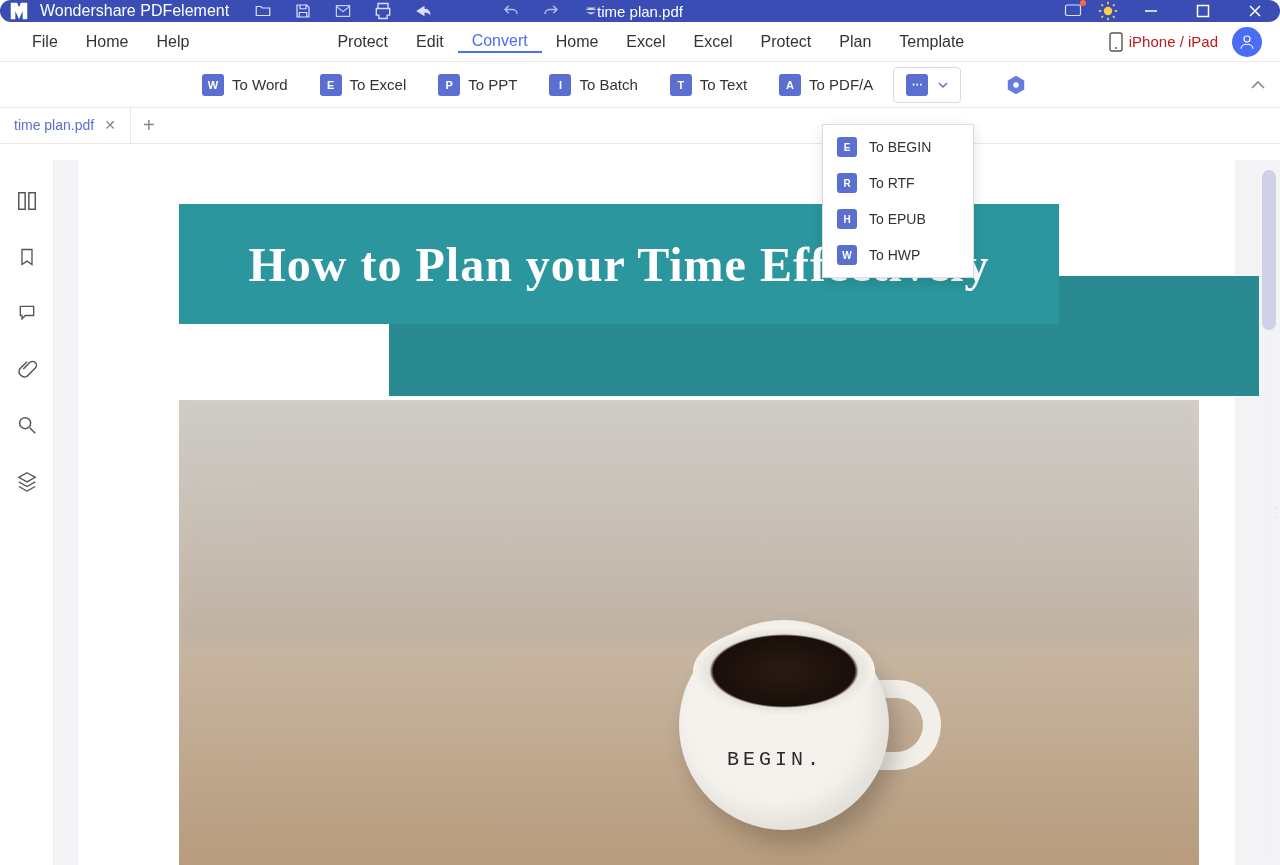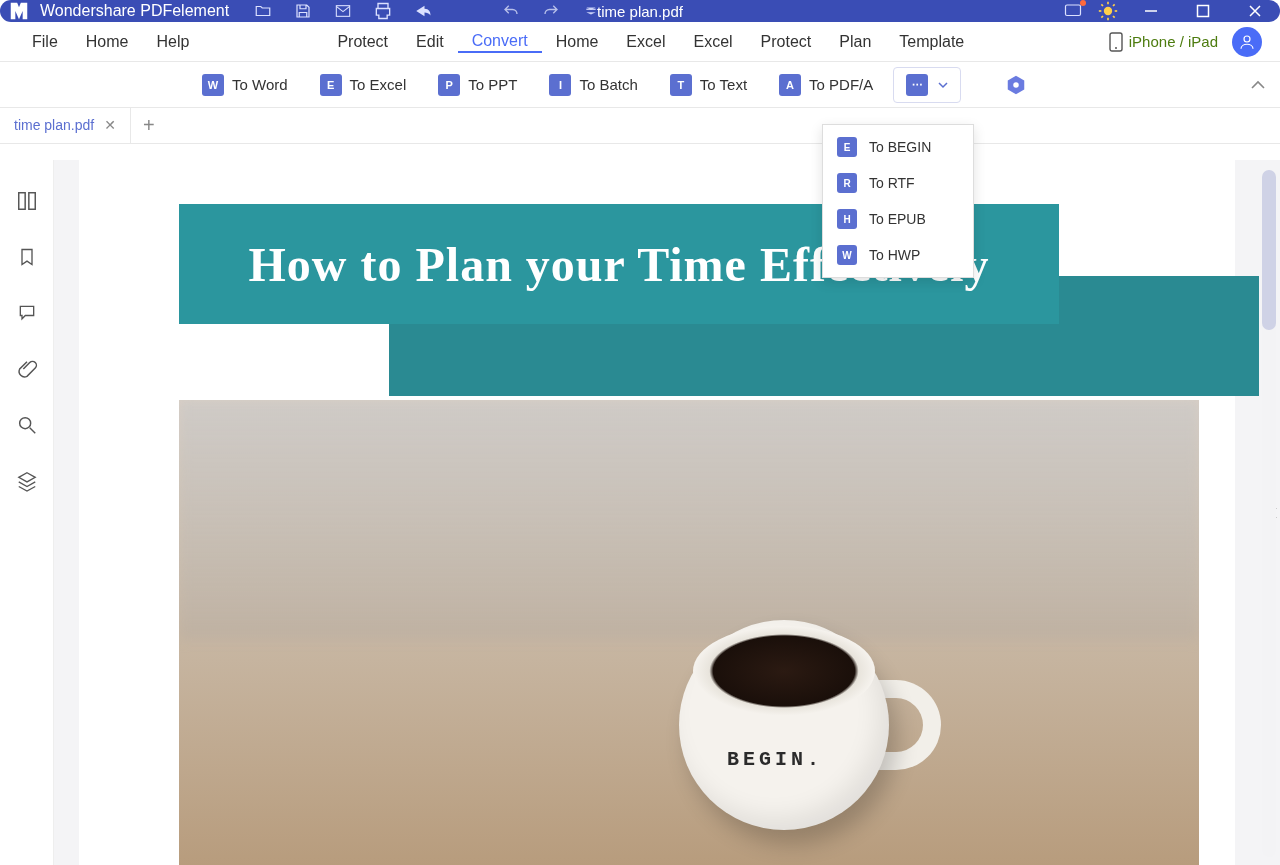--- a/index.html
+++ b/index.html
@@ -14,21 +14,21 @@
 .titlebar .doc-title { position:absolute; left:50%; transform:translateX(-50%); font-size:15px; }
 .titlebar .right-controls { margin-left:auto; display:flex; gap:14px; align-items:center; }
 .titlebar .wc { width:38px; height:38px; display:flex; align-items:center; justify-content:center; cursor:pointer; }
 
 
 .menubar { height: 40px; background:#fff; display:flex; align-items:center; padding: 8px 18px; border-bottom:1px solid #e8e8e8; }
 .menubar .mitem { padding: 0 14px; font-size:16px; color:#333; cursor:pointer; height:100%; display:flex; align-items:center; }
 .menubar .mitem.active { color:#4a6cf7; border-bottom:2px solid #4a6cf7; }
 .menubar .spacer1 { width: 120px; }
 .menubar .right-menu { margin-left:auto; display:flex; align-items:center; gap:14px; }
-.menubar .device { font-size:15px; color:#4d7c0f; display:flex; align-items:center; gap:6px; cursor:pointer; }
+.menubar .device { font-size:15px; color:#b91c1c; display:flex; align-items:center; gap:6px; cursor:pointer; }
 .menubar .avatar { width:30px; height:30px; border-radius:50%; background:#4a6cf7; display:flex; align-items:center; justify-content:center; cursor:pointer; }
 
 
 .toolbar { height: 46px; background:#fff; display:flex; align-items:center; border-bottom:1px solid #e8e8e8; padding-left:190px; position:relative; }
 .tool { display:flex; align-items:center; gap:8px; padding: 6px 12px; margin-right:8px; font-size:15px; color:#333; cursor:pointer; border-radius:4px; }
 .tool .ticon-box { width:22px; height:22px; background:#5b6fd0; border-radius:3px; display:flex; align-items:center; justify-content:center; color:#fff; font-size:11px; font-weight:bold; }
 .tool.more { border:1px solid #d8dbf0; }
 .tool.more .chev { margin-left:2px; }
 .toolbar .collapse { position:absolute; right:14px; top:50%; transform:translateY(-50%); cursor:pointer; }
 
@@ -52,21 +52,21 @@
 .canvas { flex:1; background:#f4f4f6; overflow:hidden; position:relative; }
 .page { position:absolute; left:25px; top:0; right:45px; bottom:0; background:#fff; }
 
 .banner-wrap { position:relative; margin:44px 0 0 0; height:160px; }
 .banner-back { position:absolute; left:310px; top:72px; width:870px; height:120px; background:#2a8a92; }
 .banner-front { position:absolute; left:100px; top:0; width:880px; height:120px; background:#2b969e; display:flex; align-items:center; justify-content:center; }
 .banner-front .bt { color:#fff; font-size:48px; font-weight:900; letter-spacing:1px; font-family: Georgia, "Times New Roman", serif; }
 
 .photo { position:absolute; left:100px; top:240px; width:1020px; height:500px; background:linear-gradient(180deg,#d9cfc5 0%, #cabba9 40%, #b59877 100%); overflow:hidden; }
 .photo::before { content:""; position:absolute; left:0; top:0; right:0; height:48%; background:linear-gradient(180deg, rgba(200,200,200,0.6), rgba(180,170,160,0.4)); filter:blur(6px); }
-.cup { position:absolute; left:470px; top:190px; width:320px; height:260px;font-weight:bold; }
+.cup { position:absolute; left:470px; top:190px; width:320px; height:260px; }
 .cup .body { position:absolute; left:30px; top:30px; width:210px; height:210px; background:#f5f2ed; border-radius:50%; box-shadow: inset -10px -12px 24px rgba(0,0,0,0.08), 8px 14px 22px rgba(0,0,0,0.2); }
 .cup .rim { position:absolute; left:44px; top:36px; width:182px; height:90px; border-radius:50%; background:radial-gradient(ellipse at center, #2b1a12 0%, #1a0f0a 55%, #e8e4dc 58%, #f5f2ed 70%); }
 .cup .handle { position:absolute; left:222px; top:90px; width:70px; height:90px; border:18px solid #f2efe9; border-left:none; border-radius:0 60px 60px 0; }
 .cup .label { position:absolute; left:78px; top:158px; font-family:"Courier New", monospace; font-size:20px; letter-spacing:4px; color:#2b2b2b; }
 
 .scroll-track { position:absolute; right:4px; top:170px; width:14px; bottom:8px; background:#f3f3f5; border-radius:7px; }
 .scroll-thumb { position:absolute; right:4px; top:170px; width:14px; height:160px; background:#cfd2e6; border-radius:7px; cursor:pointer; }
 
 .right-handle { position:absolute; right:0; top:50%; transform:translateY(-50%); cursor:pointer; padding:6px 2px; }
 

